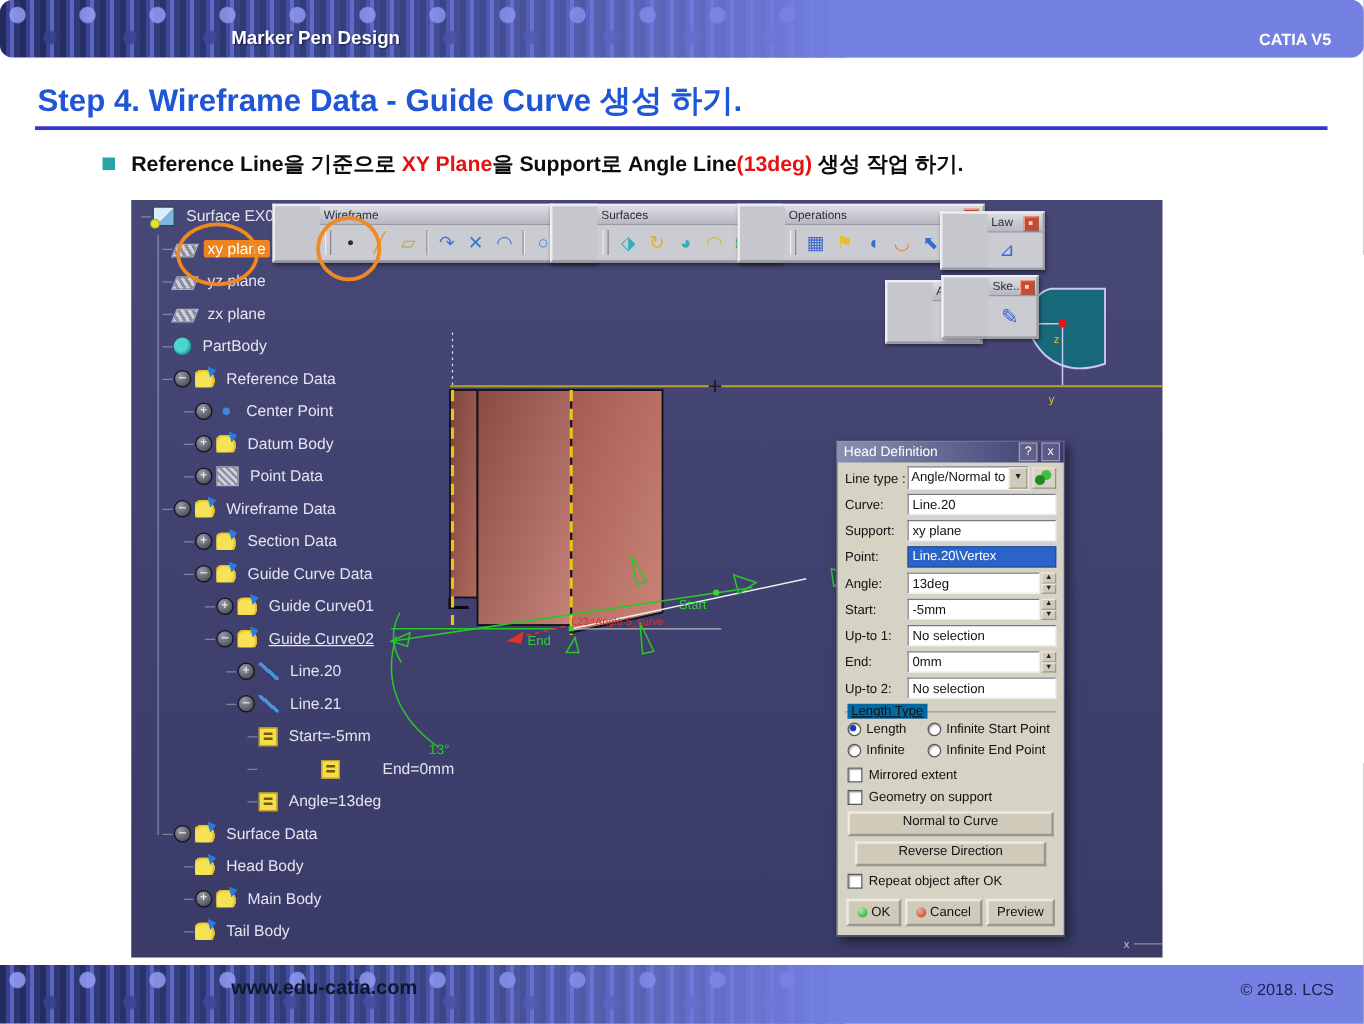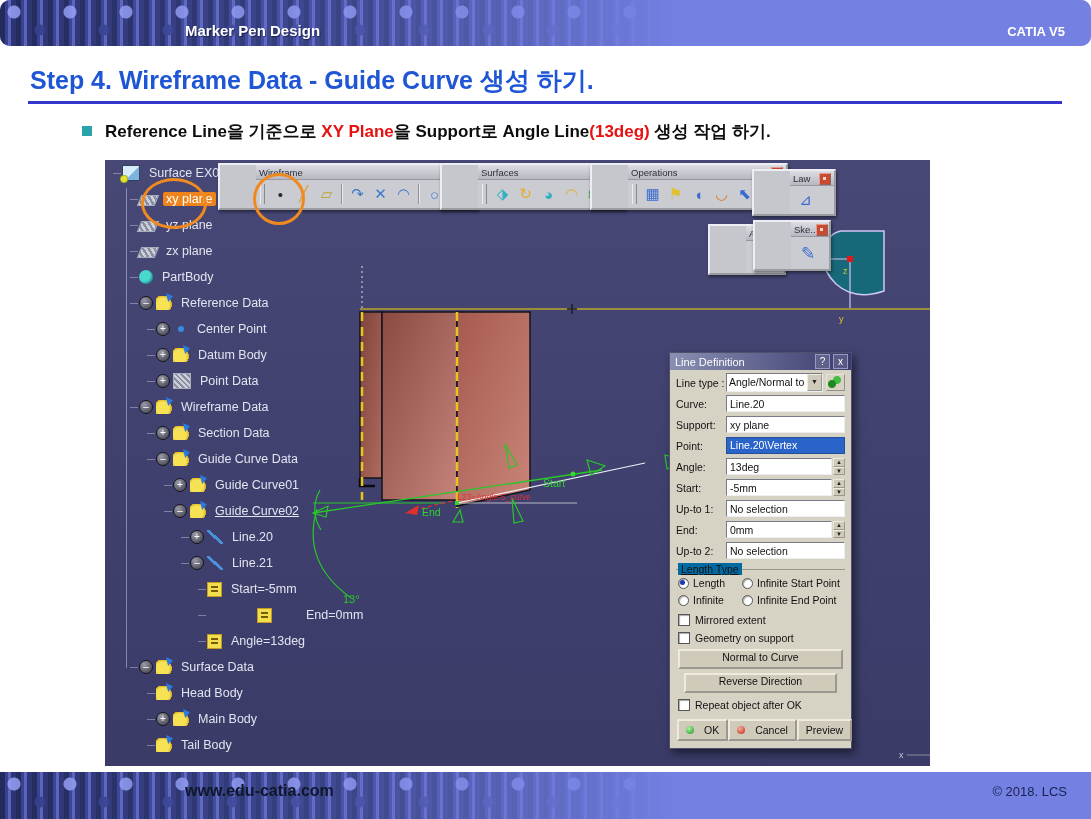--- a/index.html
+++ b/index.html
@@ -95,21 +95,21 @@
   .radio-grid{display:grid;grid-template-columns:64px 1fr;row-gap:5px;}
   .radio{display:flex;align-items:center;gap:4px;white-space:nowrap;}
   .rdot{width:9px;height:9px;flex:none;border-radius:50%;background:#fff;border:1px solid #555;box-shadow:inset 1px 1px 1px #aaa;}
   .rdot.on{background:#fff;}
   .rdot.on::after{content:'';display:block;width:5px;height:5px;margin:1px;background:#1a3ab8;border-radius:50%;}
   .chk{display:flex;align-items:flex-start;gap:5px;margin:6px 8px 0;white-space:nowrap;}
   .cbox{width:10px;height:10px;flex:none;background:#fff;border:1px solid #555;box-shadow:inset 1px 1px 1px #aaa;}
   .wbtn{margin:5px 8px 0;height:16px;background:#cfcaba;border:2px outset #efeade;text-align:center;line-height:13px;cursor:default;}
   .wbtn.narrow{margin:4px 14px 0;}
   .dlg-foot{display:flex;justify-content:space-between;margin:8px 7px 0;}
-  .fbtn{height:18px;border:2px outset #efeade;background:#cfcaba;display:flex;align-items:center;gap:10px;padding:0 7px;cursor:default;}
+  .fbtn{height:18px;border:2px outset #efeade;background:#cfcaba;display:flex;align-items:center;gap:3px;padding:0 7px;cursor:default;}
   .sphere{width:8px;height:8px;border-radius:50%;flex:none;}
   .sphere.green{background:radial-gradient(circle at 35% 30%,#b0f0a0,#189a28);}
   .sphere.red{background:radial-gradient(circle at 35% 30%,#f0b0a0,#c82818);}
   
   .ann{position:absolute;border:3px solid #f08a20;border-radius:50%;z-index:6;}
   .ann1{left:36px;top:18px;width:60px;height:45px;}
   .ann2{left:148px;top:13px;width:46px;height:46px;}
 </style>
 </head>
 <body>
@@ -402,21 +402,21 @@
         </div>
       <div class="tbar-body">
           <span style="display:flex;align-items:center;">
             <span class="tbicon" style="color: rgb(58, 106, 208);">✎</span>
           </span>
         </div>
     </div>
 
     <div class="dlg">
       <div class="dlg-title">
-        <span class="dlg-title-text">Line Definition</span>
+        <span class="dlg-title-text">Head Definition</span>
         <span class="dlg-tbtn">?</span>
         <span class="dlg-tbtn">x</span>
       </div>
       <div class="dlg-row">
         <span class="dlg-label">Line type :</span>
         <span class="combo">
           <span class="combo-val">Angle/Normal to curve</span>
           <span class="combo-dd">▼</span>
         </span>
         <span class="grnico"></span>

